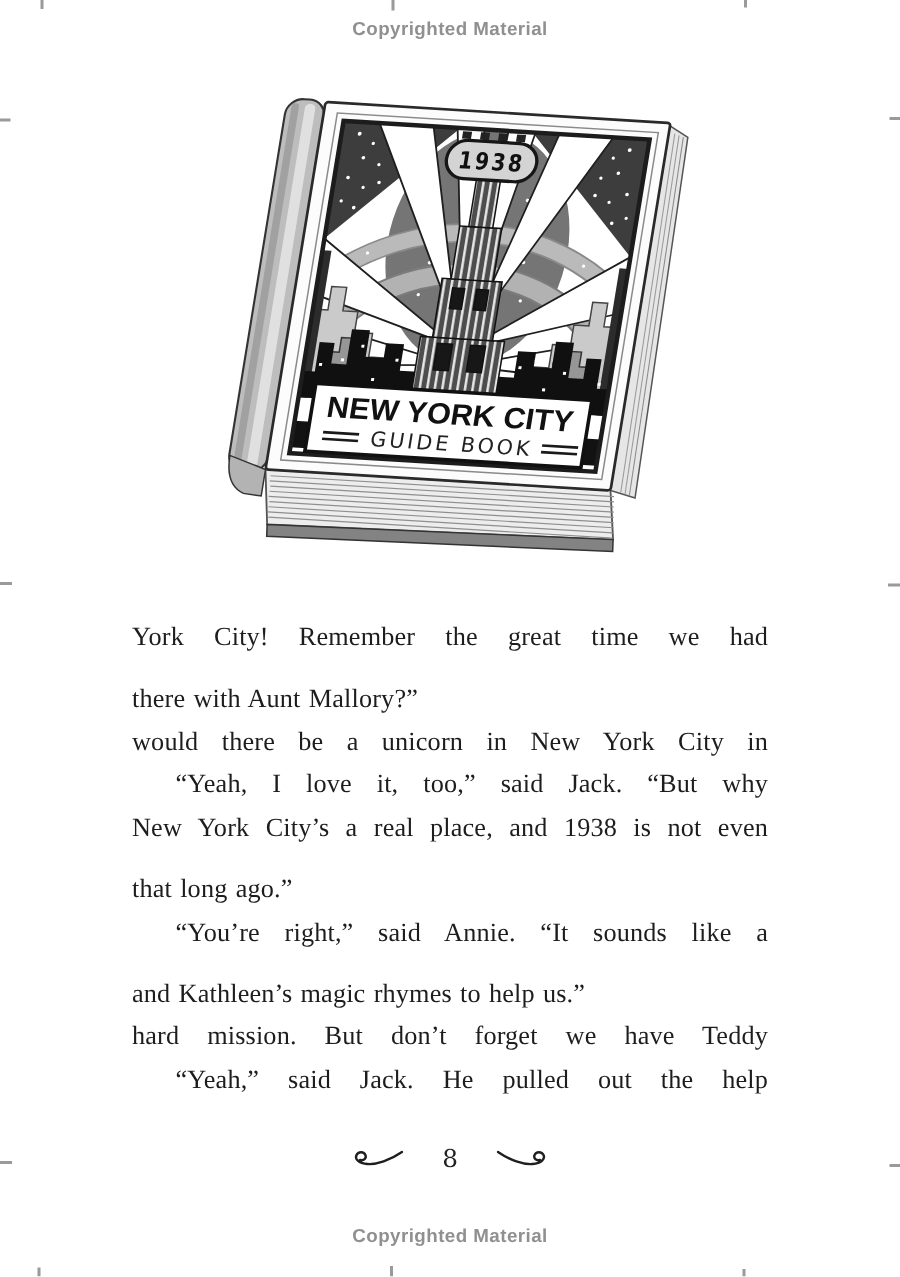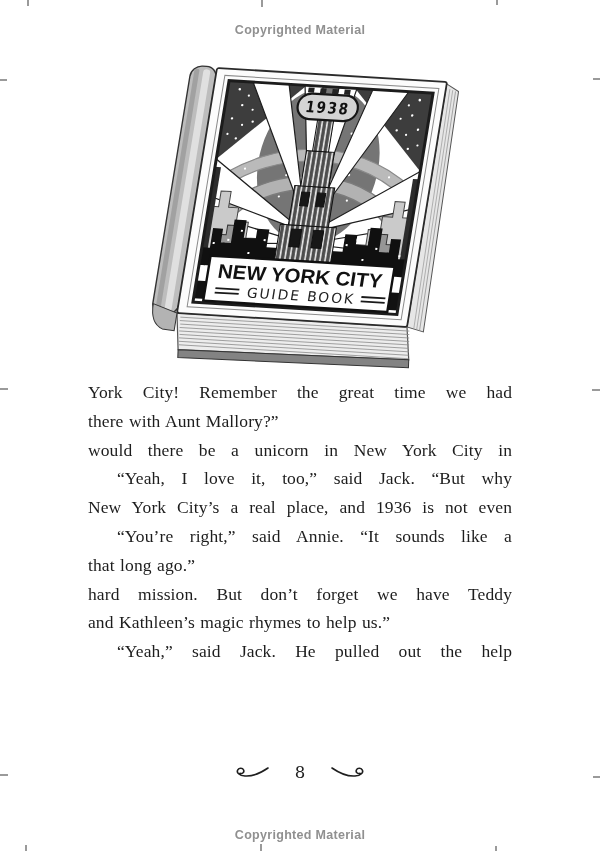--- a/index.html
+++ b/index.html
@@ -4,38 +4,38 @@
 <style>
   html,body{margin:0;padding:0;}
   body{
     width:600px;height:851px;position:relative;background:#ffffff;
     overflow:hidden;font-family:"Liberation Serif",serif;
   }
   
   .copyright{
     position:absolute;left:0;width:600px;text-align:center;
     font-family:"Liberation Sans",sans-serif;font-weight:bold;
-    font-size:12.5px;color:#909090;letter-spacing:.3px;margin-top:11px;
+    font-size:12.5px;color:#909090;letter-spacing:.3px;
   }
   .copyright.top{top:12px;}
   .copyright.bottom{top:817px;}
   
   .tick{position:absolute;background:#9a9a9a;}
   
   .book-wrap{position:absolute;left:100px;top:48px;width:380px;height:345px;}
   
   .story{
-    position:absolute;left:88px;top:378px;width:424px;
+    position:absolute;left:88px;top:410px;width:424px;
     font-size:17.5px;color:#1d1d1d;letter-spacing:.1px;
   }
   .line{
     height:28.8px;line-height:28.8px;overflow:hidden;
     text-align:justify;text-align-last:justify;word-spacing:1px;
   }
-  .line.nojust{text-align:right;text-align-last:left;}
+  .line.nojust{text-align:right;text-align-last:left;margin-top:12px;}
   .line.indent{text-indent:29px;}
   
   .footer{
     position:absolute;left:0;top:764px;width:600px;
     display:flex;justify-content:center;align-items:center;gap:26px;
   }
   .page-num{
     font-family:"DejaVu Serif",serif;font-size:16.5px;color:#222;
     line-height:1;transform:translateY(1px);
   }
@@ -248,25 +248,25 @@
   </g>
 </svg>
 </div>
 
 <div class="story">
 
 <div class="line">York City! Remember the great time we had</div>
     <div class="line nojust">there with Aunt Mallory?”</div>
     <div class="line">would there be a unicorn in New York City in</div>
     <div class="line indent">“Yeah, I love it, too,” said Jack. “But why</div>
-    <div class="line">New York City’s a real place, and 1936 is not even</div>
+    <div class="line">New York City’s a real place, and 1938 is not even</div>
+    <div class="line nojust">that long ago.”</div>
     <div class="line indent">“You’re right,” said Annie. “It sounds like a</div>
-    <div class="line nojust">that long ago.”</div>
+    <div class="line nojust">and Kathleen’s magic rhymes to help us.”</div>
     <div class="line">hard mission. But don’t forget we have Teddy</div>
-    <div class="line nojust">and Kathleen’s magic rhymes to help us.”</div>
     <div class="line indent">“Yeah,” said Jack. He pulled out the help</div>
   </div>
 
 <div class="footer">
   <svg class="flourish" width="36" height="14" viewBox="0 0 36 14">
     <path d="M35,3 C27,8.5 18,11.5 12,11 C6,10.5 3.2,7.5 4.8,4.8 C6.1,2.6 9.6,2.7 10.6,5 C11.5,7.1 9.5,9.2 7,8.3" fill="none" stroke="#1f1f1f" stroke-width="1.6" stroke-linecap="round"></path>
   </svg>
   <span class="page-num">8</span>
   <svg class="flourish" width="36" height="14" viewBox="0 0 36 14">
     <g transform="scale(-1,1) translate(-36,0)">

